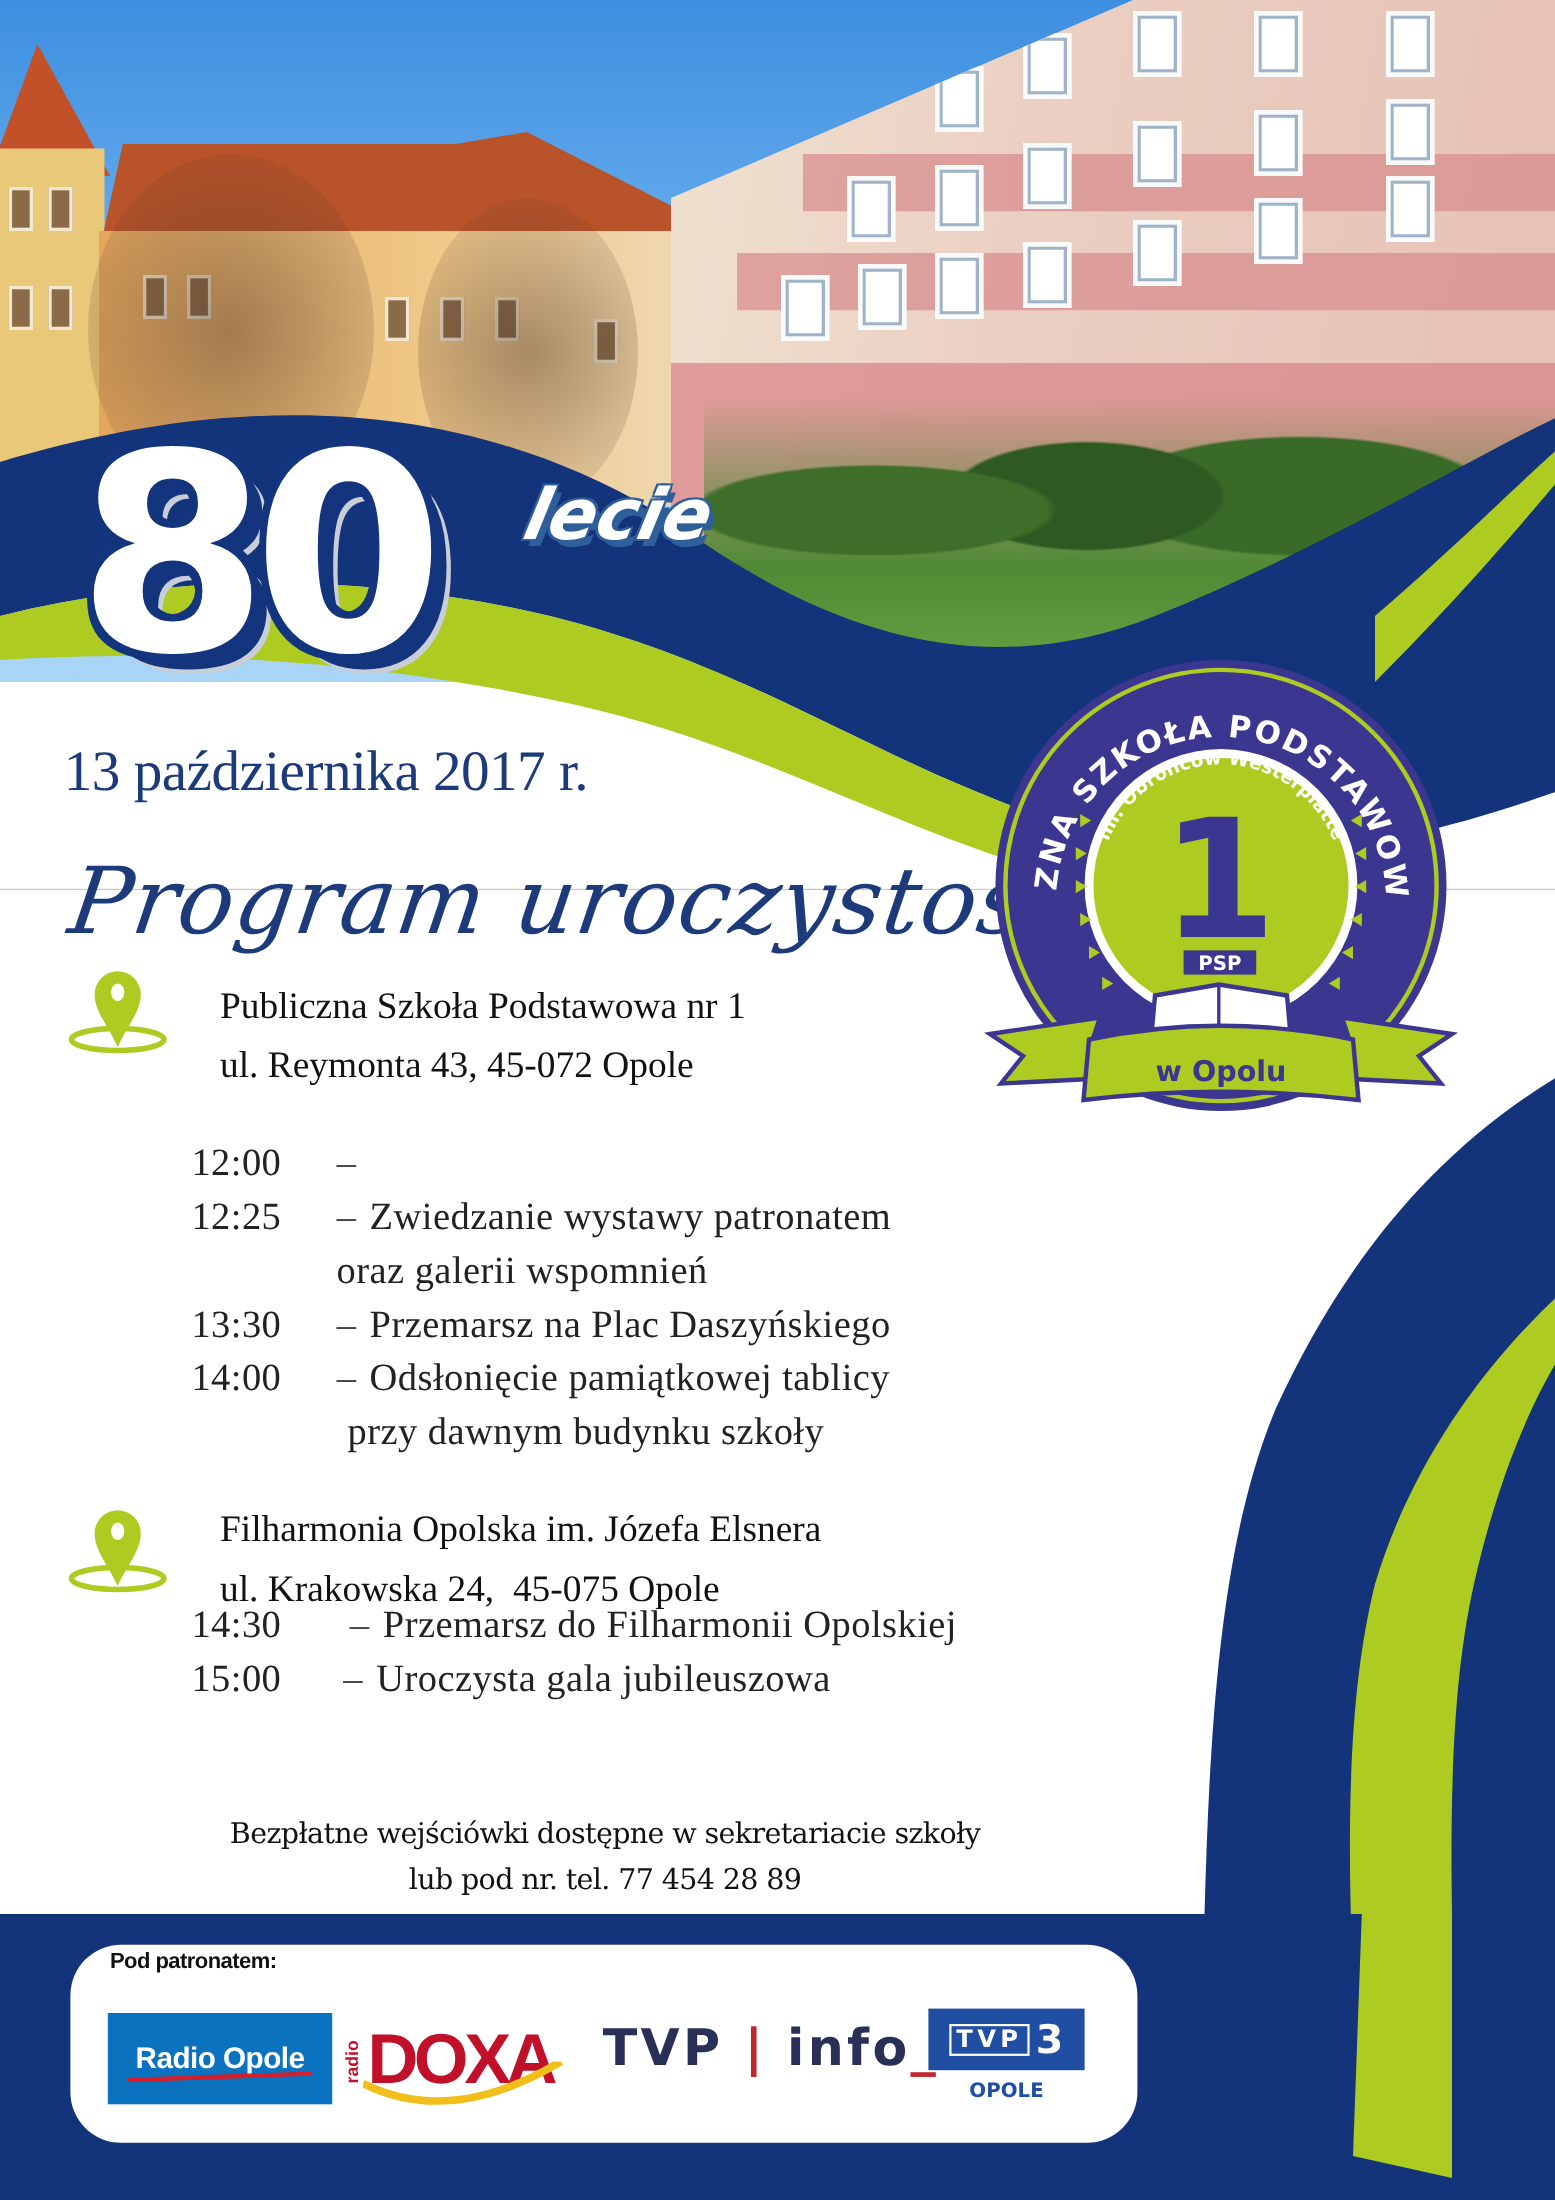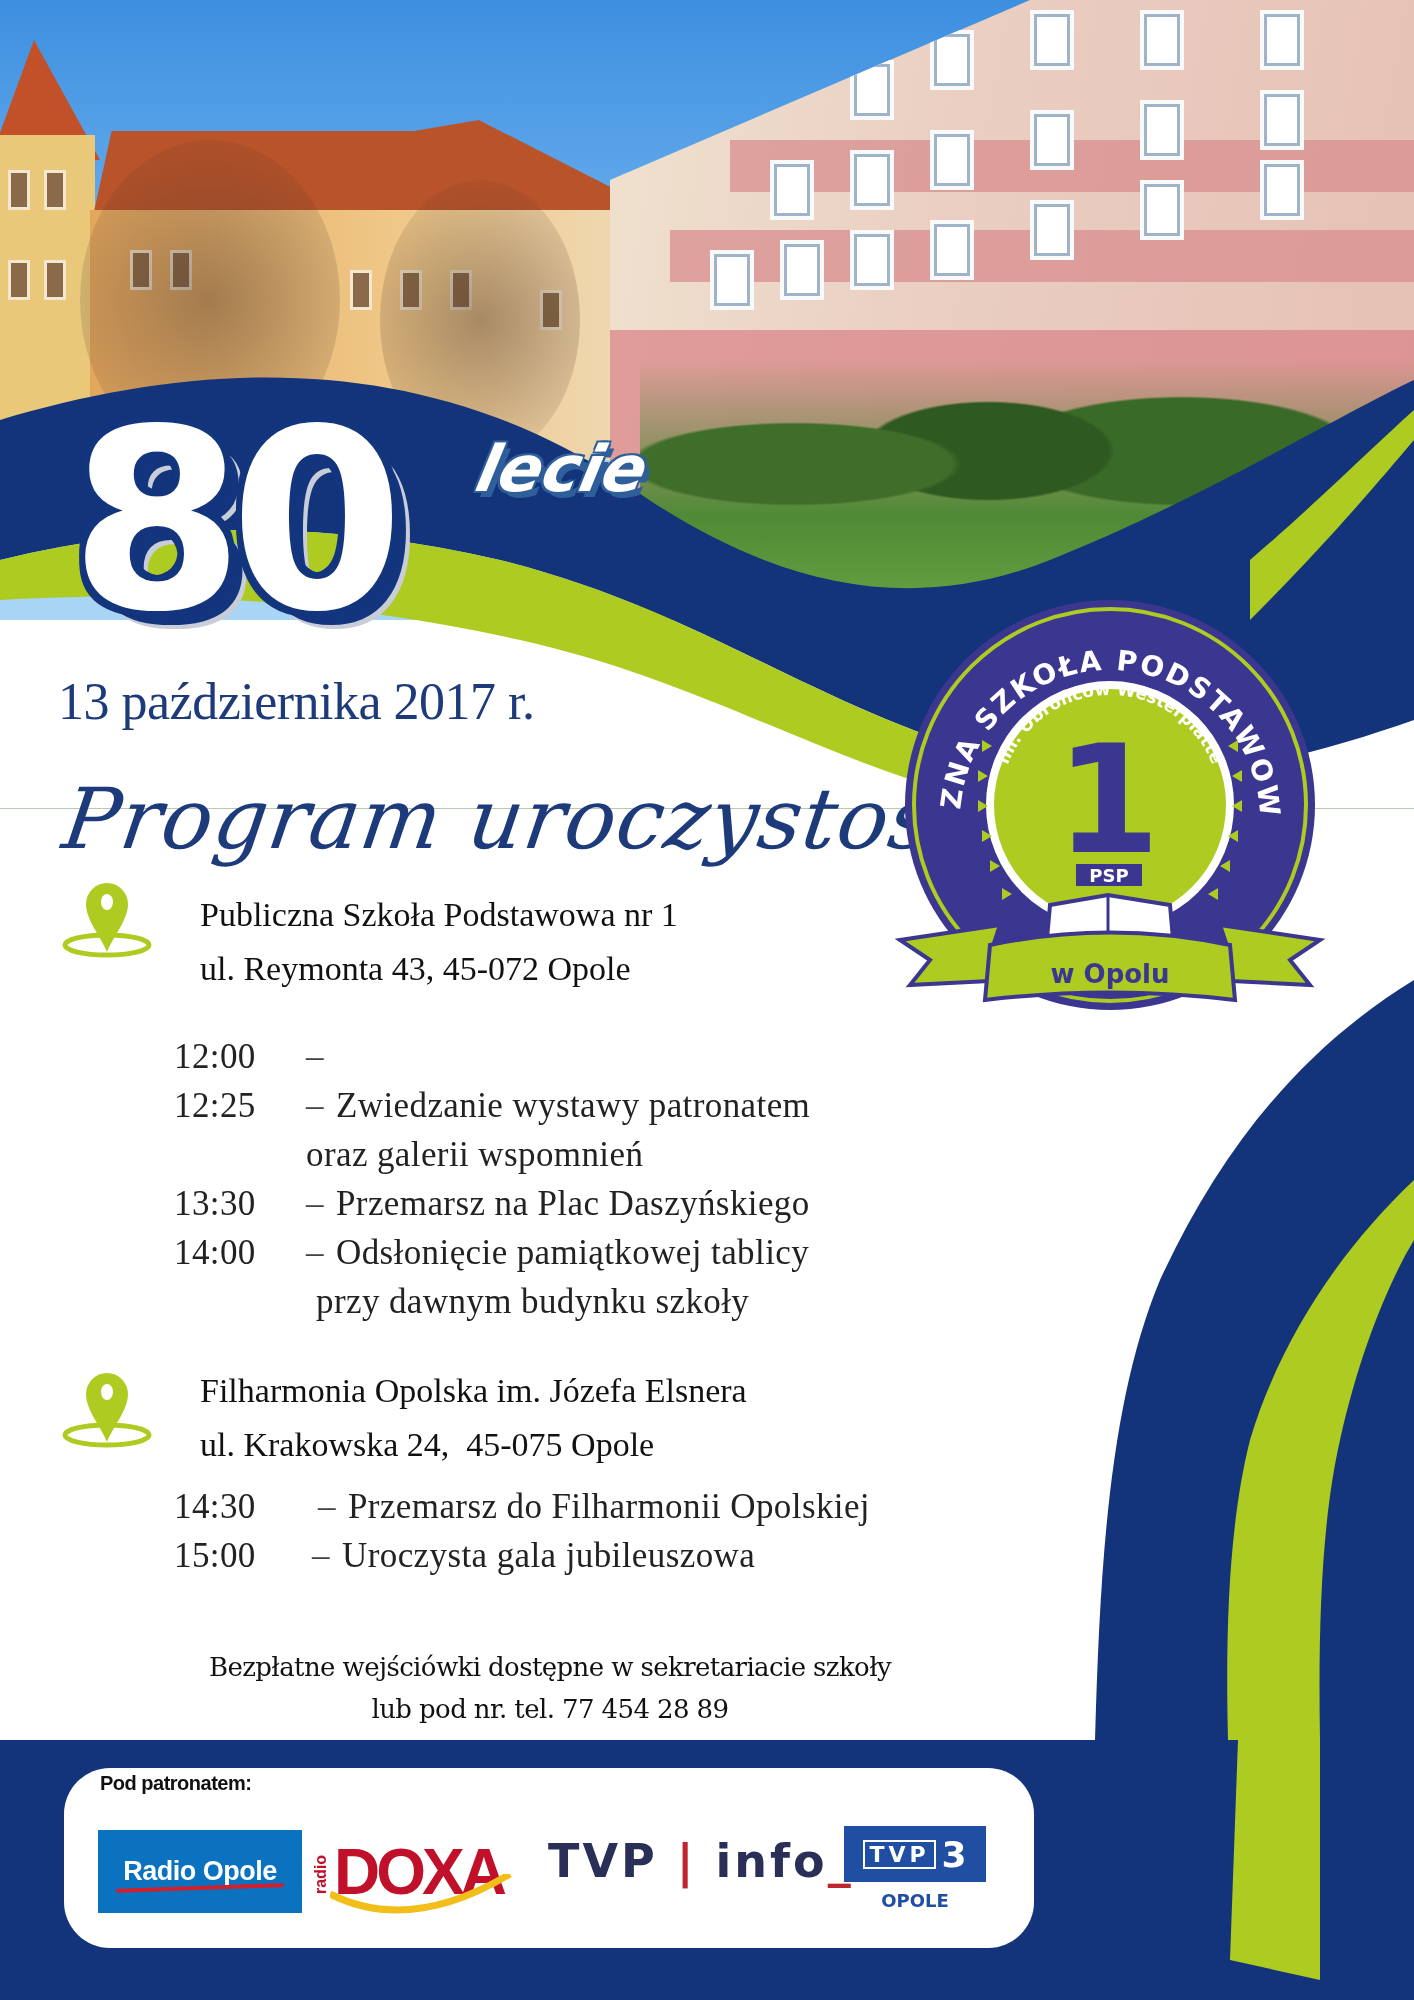--- a/index.html
+++ b/index.html
@@ -19,21 +19,21 @@
   .new-building { position: absolute; left: 610px; top: 0; width: 804px; height: 560px; background: linear-gradient(100deg, #f0e2cf 0%, #eacfc2 40%, #e6c0b4 100%); clip-path: polygon(0 180px, 420px 0, 804px 0, 804px 560px, 0 560px); }
   .band { position: absolute; height: 52px; background: #d88e8e; opacity: 0.75; }
   .nwin { position: absolute; width: 44px; height: 60px; background: #ffffff; border: 4px solid #fafafa; box-shadow: inset 0 0 0 3px #9fb3c9; }
   .bushes { position: absolute; left: 640px; top: 360px; width: 774px; height: 260px; background: radial-gradient(ellipse at 20% 40%, #3f6e2a 0 18%, transparent 19%), radial-gradient(ellipse at 45% 35%, #2e5a22 0 20%, transparent 21%), radial-gradient(ellipse at 70% 35%, #3a6a28 0 22%, transparent 23%), radial-gradient(ellipse at 90% 40%, #4d7d33 0 16%, transparent 17%), linear-gradient(180deg, rgba(0,0,0,0) 0%, #4f8a35 60%, #6aa444 100%); }
 
   
   .waves { position: absolute; left: 0; top: 0; width: 1414px; height: 2000px; pointer-events: none; }
 
   
   .eighty { position: absolute; left: 70px; top: 380px; width: 600px; height: 250px; }
-  .eighty .num { position: absolute; left: 0; top: 16px; font-family: "DejaVu Sans", sans-serif; font-weight: bold; font-size: 250px; line-height: 250px; letter-spacing: -14px; color: #ffffff;
+  .eighty .num { position: absolute; left: 0; top: 0; font-family: "DejaVu Sans", sans-serif; font-weight: bold; font-size: 250px; line-height: 250px; letter-spacing: -14px; color: #ffffff;
     text-shadow: 0 0 0 #13357d, 6px 0 0 #13357d, -6px 0 0 #13357d, 0 6px 0 #13357d, 0 -6px 0 #13357d, 6px 6px 0 #13357d, -6px -6px 0 #13357d, 6px -6px 0 #13357d, -6px 6px 0 #13357d, 14px 14px 0 #13357d, 18px 18px 0 #c9cdd8; }
   .eighty .lecie { position: absolute; left: 408px; top: 52px; font-family: "DejaVu Sans", sans-serif; font-style: italic; font-weight: bold; font-size: 64px; color: #ffffff; transform: skewX(-12deg);
     text-shadow: 2px 2px 0 #2f5f9a, -2px -2px 0 #2f5f9a, 2px -2px 0 #2f5f9a, -2px 2px 0 #2f5f9a, 6px 6px 0 #2f5f9a; }
 
   
   .date { position: absolute; left: 58px; top: 672px; font-size: 52px; color: #1d3a7a; font-family: "Liberation Serif", serif; letter-spacing: -0.5px; }
   .title { position: absolute; left: 64px; top: 770px; font-size: 84px; color: #1d3a7a; font-family: "DejaVu Serif", serif; font-style: italic; letter-spacing: 1px; transform: skewX(-8deg); }
   .hr { position: absolute; left: 0; top: 808px; width: 1414px; height: 1px; background: #b9c9b0; }
 
   .pin { position: absolute; width: 95px; height: 80px; }
@@ -203,21 +203,21 @@
 <svg class="pin" style="left:60px;top:1370px" viewBox="0 0 95 80">
   <ellipse cx="47" cy="65" rx="42" ry="10" fill="none" stroke="#aecb22" stroke-width="5"></ellipse>
   <path d="M47,72 C40,55 26,40 26,24 A21,21 0 0,1 68,24 C68,40 54,55 47,72 Z" fill="#aecb22"></path>
   <ellipse cx="47" cy="22" rx="6" ry="8" fill="#ffffff"></ellipse>
 </svg>
 <div class="loc" style="left:200px;top:1364px">
   <div>Filharmonia Opolska im. Józefa Elsnera</div>
   <div style="white-space:pre">ul. Krakowska 24,  45-075 Opole</div>
 </div>
 
-<div class="sched" style="left:174px;top:1482px">
+<div class="sched" style="left:174px;top:1452px">
   <div class="row">
     <span class="time" style="width:132px">14:30</span><span class="dash">–</span><span>Przemarsz do Filharmonii Opolskiej</span>
   </div>
   <div class="row">
     <span class="time" style="width:126px">15:00</span><span class="dash">–</span><span>Uroczysta gala jubileuszowa</span>
   </div>
 </div>
 
 <div class="note" style="top:1652px">Bezpłatne wejściówki dostępne w sekretariacie szkoły</div>
 <div class="note" style="top:1694px">lub pod nr. tel. 77 454 28 89</div>

